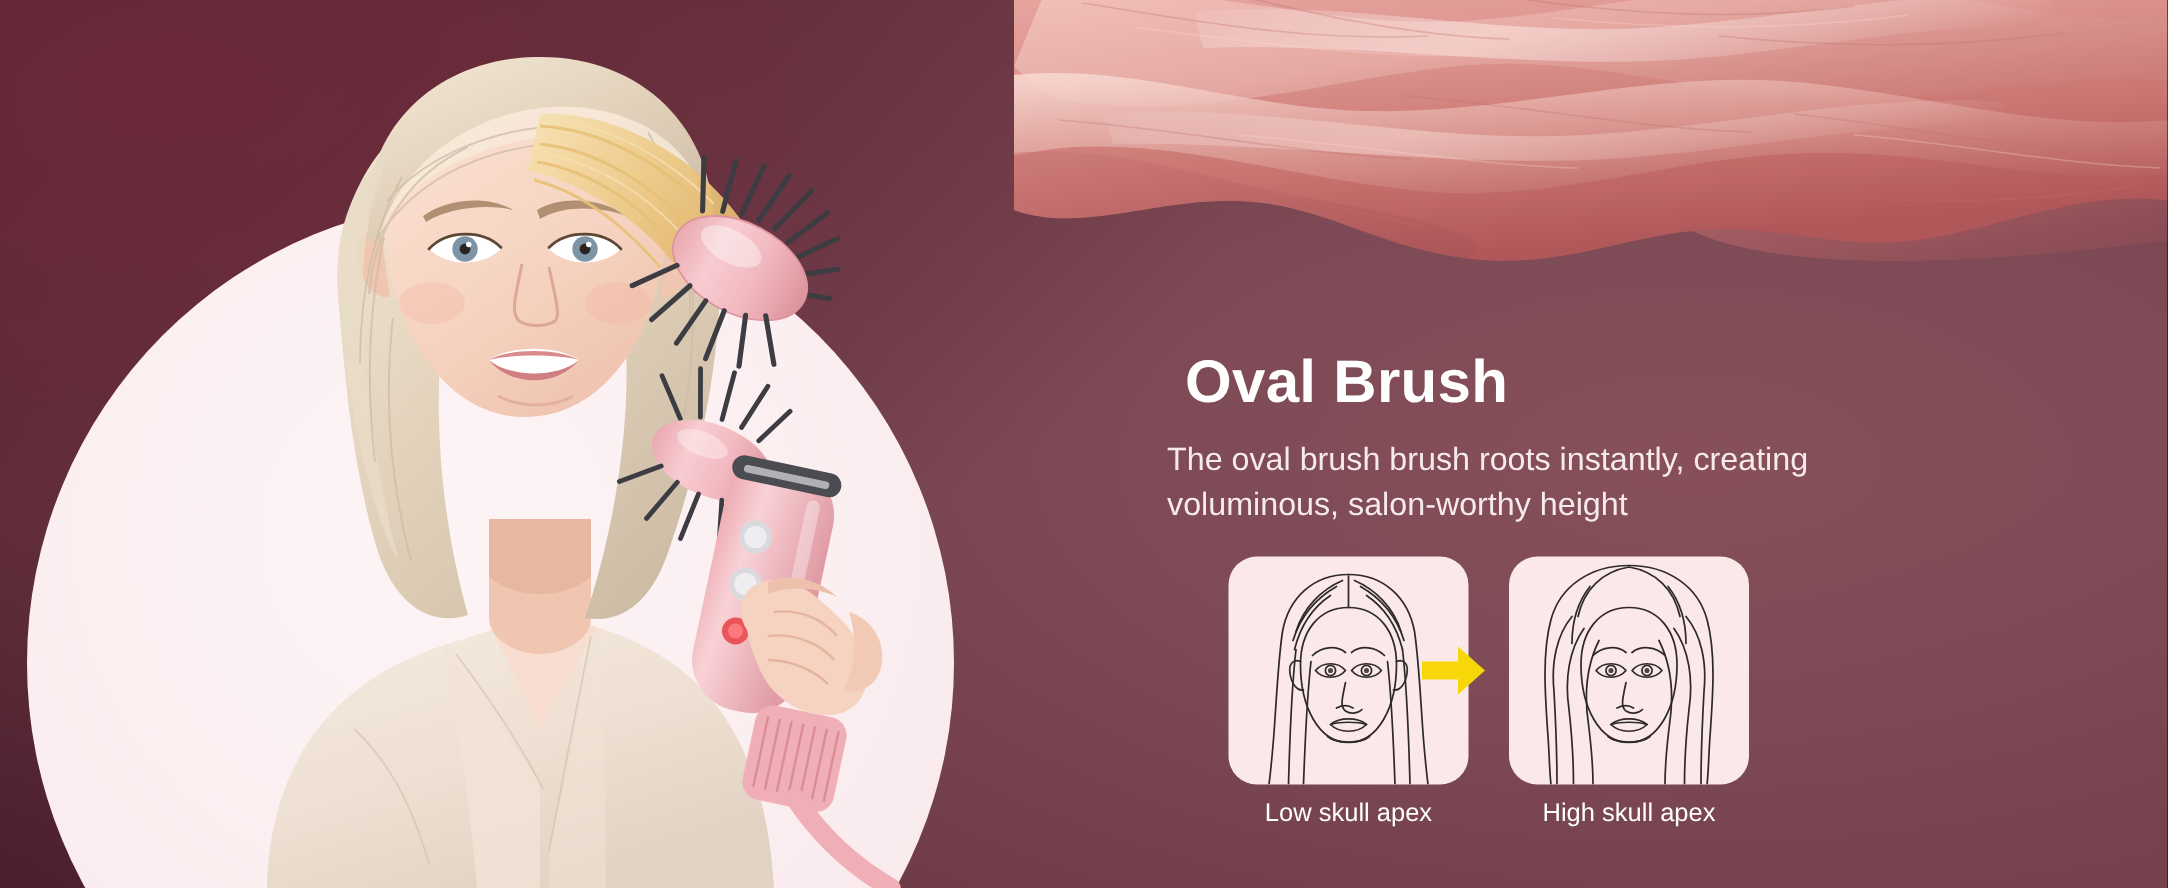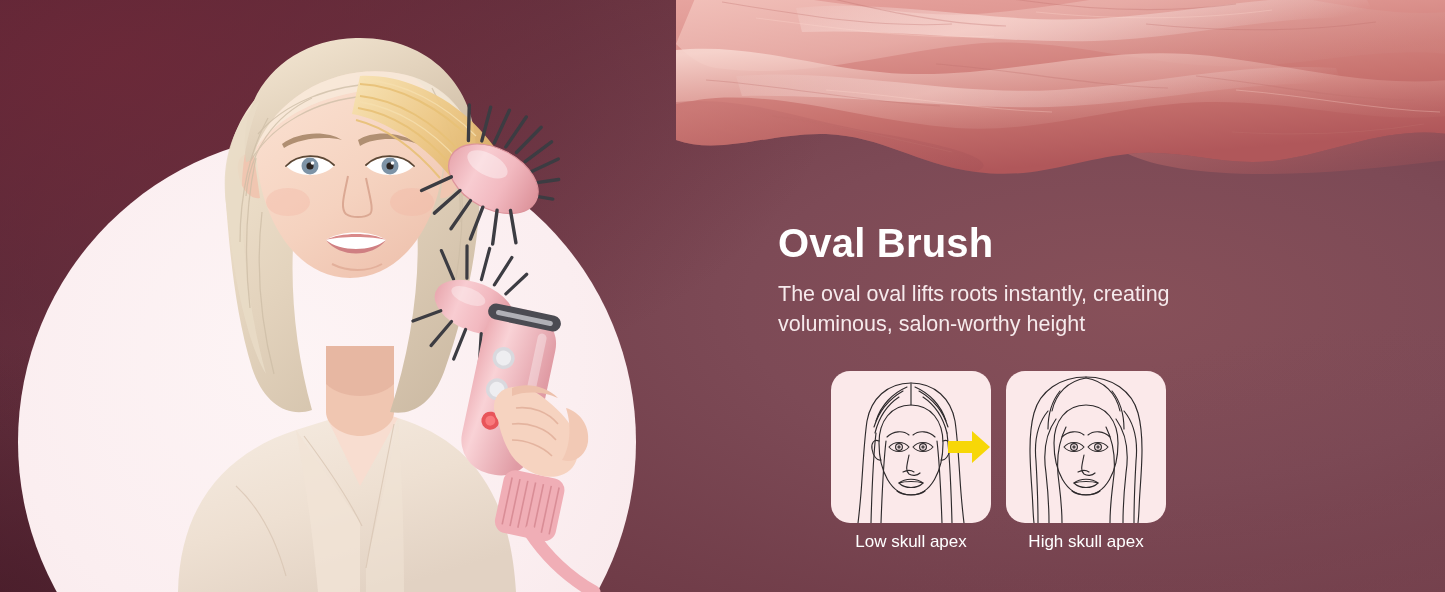--- a/index.html
+++ b/index.html
@@ -75,21 +75,21 @@
   }
 
   
   .content {
     position: absolute;
     left: 778px;
     top: 222px;
     width: 620px;
   }
   .headline {
-    margin: 0;
+    margin: 12px;
     font-size: 40px;
     font-weight: bold;
     color: #ffffff;
     letter-spacing: 0.2px;
     line-height: 1.08;
   }
   .subhead {
     margin: 14px 0 0 0;
     font-size: 21.5px;
     font-weight: normal;
@@ -104,21 +104,21 @@
     left: 778px;
     top: 371px;
     width: 380px;
     height: 192px;
   }
   .cmp-item {
     position: absolute;
     top: 0;
     width: 160px;
   }
-  .cmp-item.left  { left: 12px; padding-left: 41px; }
+  .cmp-item.left  { left: 0; padding-left: 41px; }
   .cmp-item.right { left: 228px; }
 
   .face-card {
     width: 160px;
     height: 152px;
     border-radius: 19px;
     background: #fbe9ea;
     overflow: hidden;
     position: relative;
   }
@@ -439,21 +439,21 @@
         <path d="M452,408 C468,406 486,412 496,424"></path>
         <path d="M452,424 C466,424 482,430 492,440"></path>
       </g>
       <path d="M506,392 C520,396 530,410 528,426 C526,440 514,448 502,444
                C510,432 512,410 506,392 Z" fill="#f2c9b5"></path>
     </svg>
   </div>
 
   <div class="content">
     <h1 class="headline">Oval Brush</h1>
-    <p class="subhead">The oval oval lifts roots instantly, creating voluminous, salon-worthy height</p>
+    <p class="subhead">The oval brush brush roots instantly, creating voluminous, salon-worthy height</p>
   </div>
 
   <div class="compare">
 
     <div class="cmp-item left">
       <div class="face-card">
         <svg viewBox="0 0 160 152" preserveAspectRatio="xMidYMid meet">
           <g fill="none" stroke="#2e2a2c" stroke-width="1.15" stroke-linecap="round" stroke-linejoin="round">
 
             <path d="M80,12 C104,12 120,28 124,50 C127,70 128,96 130,122

